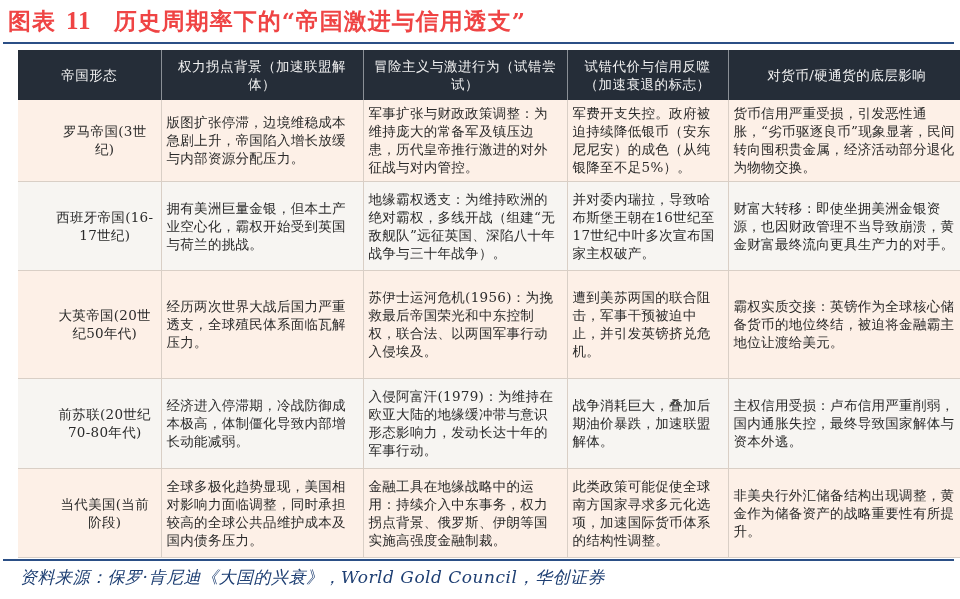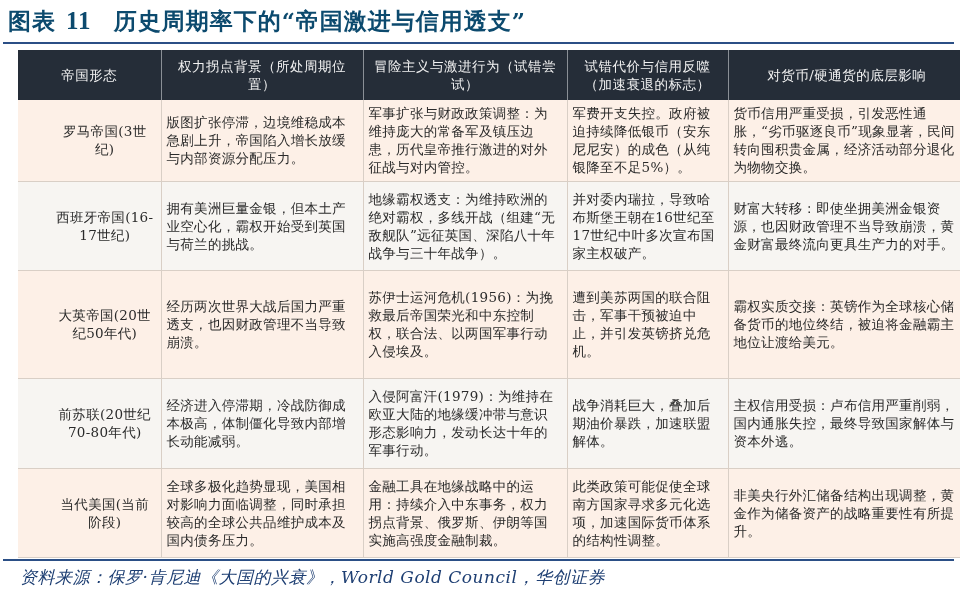--- a/index.html
+++ b/index.html
@@ -1,19 +1,19 @@
 <!DOCTYPE html>
 <html><head>
 <meta charset="utf-8">
 <style>
   html, body { margin: 0; padding: 0; background: #ffffff; }
   body { width: 960px; height: 599px; position: relative; overflow: hidden;
          font-family: "DejaVu Serif", "Liberation Serif", serif; color: #222; }
   .title { position: absolute; left: 8px; top: 4px; height: 34px; line-height: 34px;
-           font-size: 23px; font-weight: bold; color: #0c4a6e; letter-spacing: 1px; white-space: nowrap; }
+           font-size: 23px; font-weight: bold; color: #ef4444; letter-spacing: 1px; white-space: nowrap; }
   .title .num { margin: 0 22px 0 10px; font-family: "Liberation Serif", serif; font-size: 25px; }
   .rule-top { position: absolute; left: 3px; right: 6px; top: 42px; height: 2px; background: #2b4f86; }
   .rule-bottom { position: absolute; left: 3px; right: 6px; top: 559px; height: 2px; background: #2b4f86; }
   table { position: absolute; left: 18px; top: 50px; width: 947px; border-collapse: collapse; table-layout: fixed; }
   th { background: #252d38; color: #f2f2f2; font-weight: normal; font-size: 13.5px; line-height: 18px;
        height: 50px; padding: 0 6px; text-align: center; border-right: 1px solid #8a8f96; letter-spacing: 0.5px; }
   th:last-child { border-right: none; margin-left: 26px; }
   td { font-size: 13.5px; line-height: 18px; padding: 2px 5px; vertical-align: middle;
        border-right: 1px solid #d9cfc6; border-bottom: 1px solid #d9cfc6; color: #2a2a2a; letter-spacing: 0.3px; }
   td:last-child { border-right: none; }
@@ -35,21 +35,21 @@
   <colgroup>
     <col style="width:143px">
       <col style="width:202px">
       <col style="width:204px">
       <col style="width:161px">
       <col style="width:237px">
   </colgroup>
   <thead>
     <tr>
       <th>帝国形态</th>
-      <th>权力拐点背景（所处周期位置）</th>
+      <th>权力拐点背景（加速联盟解体）</th>
       <th>冒险主义与激进行为（试错尝试）</th>
       <th>试错代价与信用反噬（加速衰退的标志）</th>
       <th>对货币/硬通货的底层影响</th>
     </tr>
   </thead>
   <tbody>
     <tr class="odd" style="height:81px">
       <td class="name">罗马帝国(3世纪)</td>
       <td>版图扩张停滞，边境维稳成本急剧上升，帝国陷入增长放缓与内部资源分配压力。</td>
       <td>军事扩张与财政政策调整：为维持庞大的常备军及镇压边患，历代皇帝推行激进的对外征战与对内管控。</td>
@@ -58,21 +58,21 @@
     </tr>
     <tr class="even" style="height:89px">
       <td class="name">西班牙帝国(16-17世纪)</td>
       <td>拥有美洲巨量金银，但本土产业空心化，霸权开始受到英国与荷兰的挑战。</td>
       <td>地缘霸权透支：为维持欧洲的绝对霸权，多线开战（组建“无敌舰队”远征英国、深陷八十年战争与三十年战争）。</td>
       <td>并对委内瑞拉，导致哈布斯堡王朝在16世纪至17世纪中叶多次宣布国家主权破产。</td>
       <td>财富大转移：即使坐拥美洲金银资源，也因财政管理不当导致崩溃，黄金财富最终流向更具生产力的对手。</td>
     </tr>
     <tr class="odd" style="height:108px">
       <td class="name">大英帝国(20世纪50年代)</td>
-      <td>经历两次世界大战后国力严重透支，也因财政管理不当导致崩溃。</td>
+      <td>经历两次世界大战后国力严重透支，全球殖民体系面临瓦解压力。</td>
       <td>苏伊士运河危机(1956)：为挽救最后帝国荣光和中东控制权，联合法、以两国军事行动入侵埃及。</td>
       <td>遭到美苏两国的联合阻击，军事干预被迫中止，并引发英镑挤兑危机。</td>
       <td>霸权实质交接：英镑作为全球核心储备货币的地位终结，被迫将金融霸主地位让渡给美元。</td>
     </tr>
     <tr class="even" style="height:90px">
       <td class="name">前苏联(20世纪70-80年代)</td>
       <td>经济进入停滞期，冷战防御成本极高，体制僵化导致内部增长动能减弱。</td>
       <td>入侵阿富汗(1979)：为维持在欧亚大陆的地缘缓冲带与意识形态影响力，发动长达十年的军事行动。</td>
       <td>战争消耗巨大，叠加后期油价暴跌，加速联盟解体。</td>
       <td>主权信用受损：卢布信用严重削弱，国内通胀失控，最终导致国家解体与资本外逃。</td>

